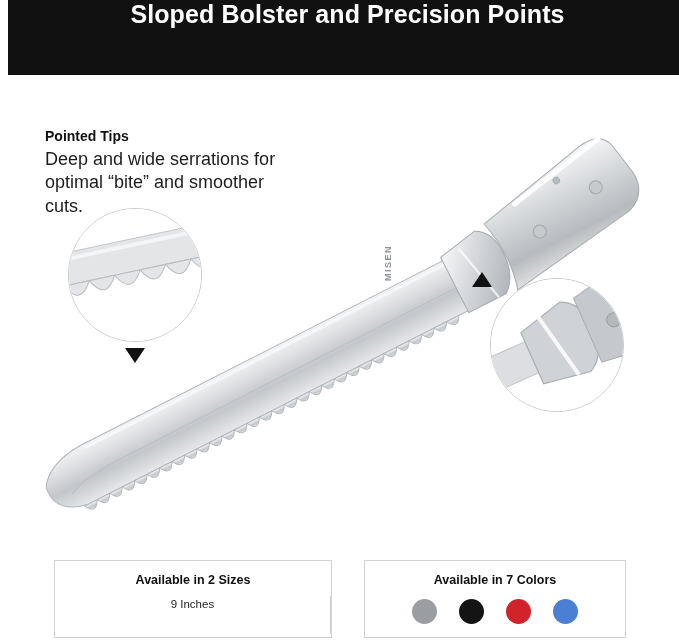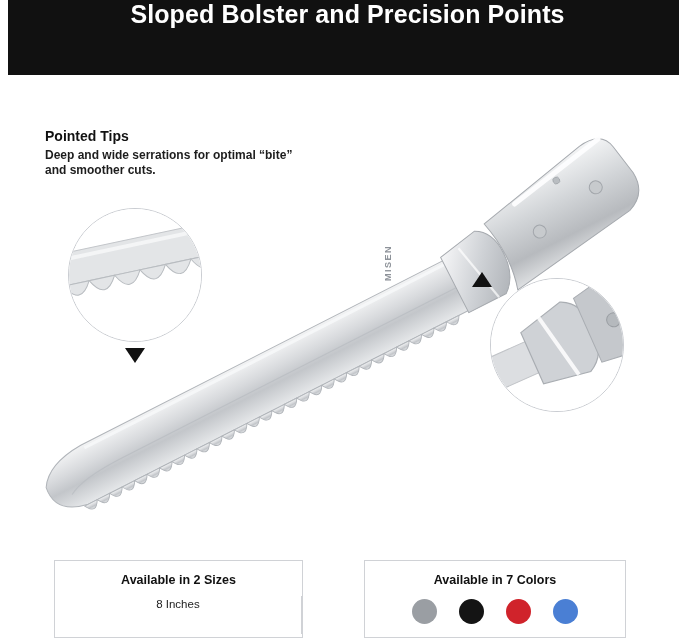--- a/index.html
+++ b/index.html
@@ -45,24 +45,23 @@
     position: absolute;
   }
   .annot-title {
     font-size: 14px;
     font-weight: bold;
     color: #111111;
     line-height: 1.18;
     margin-bottom: 3px;
   }
   .annot-body {
-    font-size: 12px;
+    font-size: 18px;
     color: #1d1d1d;
     line-height: 1.33;
-    font-weight: bold;
   }
 
   .annot-tips {
     left: 45px;
     top: 128px;
     width: 250px;
   }
   .annot-bolster {
     left: 355px;
     top: 386px;
@@ -118,21 +117,21 @@
   
   .info-box {
     position: absolute;
     border: 1.4px solid #d0d2d6;
     background: #ffffff;
     box-sizing: border-box;
   }
   .box-sizes {
     left: 54px;
     top: 560px;
-    width: 249px;
+    width: 278px;
     height: 78px;
   }
   .box-colors {
     left: 364px;
     top: 560px;
     width: 262px;
     height: 78px;
   }
   .info-title {
     text-align: center;
@@ -307,21 +306,21 @@
   <div class="annot annot-tips">
     <div class="annot-title">Pointed Tips</div>
     <div class="annot-body">Deep and wide serrations for optimal “bite” and smoother cuts.</div>
   </div>
 
 
   <div class="info-box box-sizes">
     <div class="info-title">Available in 2 Sizes</div>
     <div class="sizes-row">
       <div class="size-col">
-        <div>8 Inches</div>
+        <div>9 Inches</div>
       </div>
       <div class="size-divider"></div>
     </div>
   </div>
 
   <div class="info-box box-colors">
     <div class="info-title">Available in 7 Colors</div>
     <div class="swatch-row">
       <div class="swatch" style="background: rgb(154, 158, 163);"></div>
       <div class="swatch" style="background: rgb(20, 20, 20);"></div>

